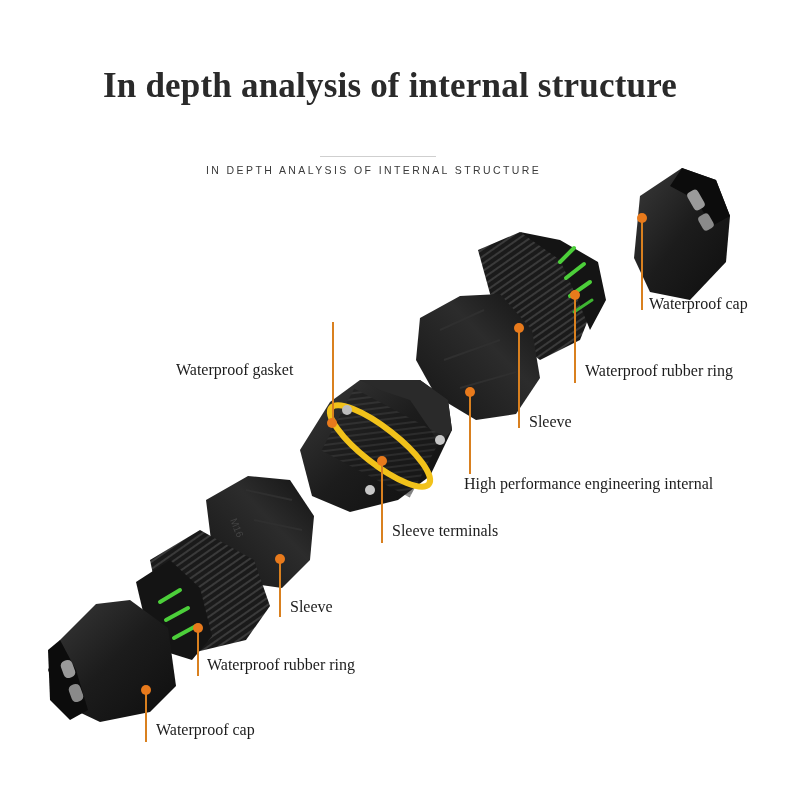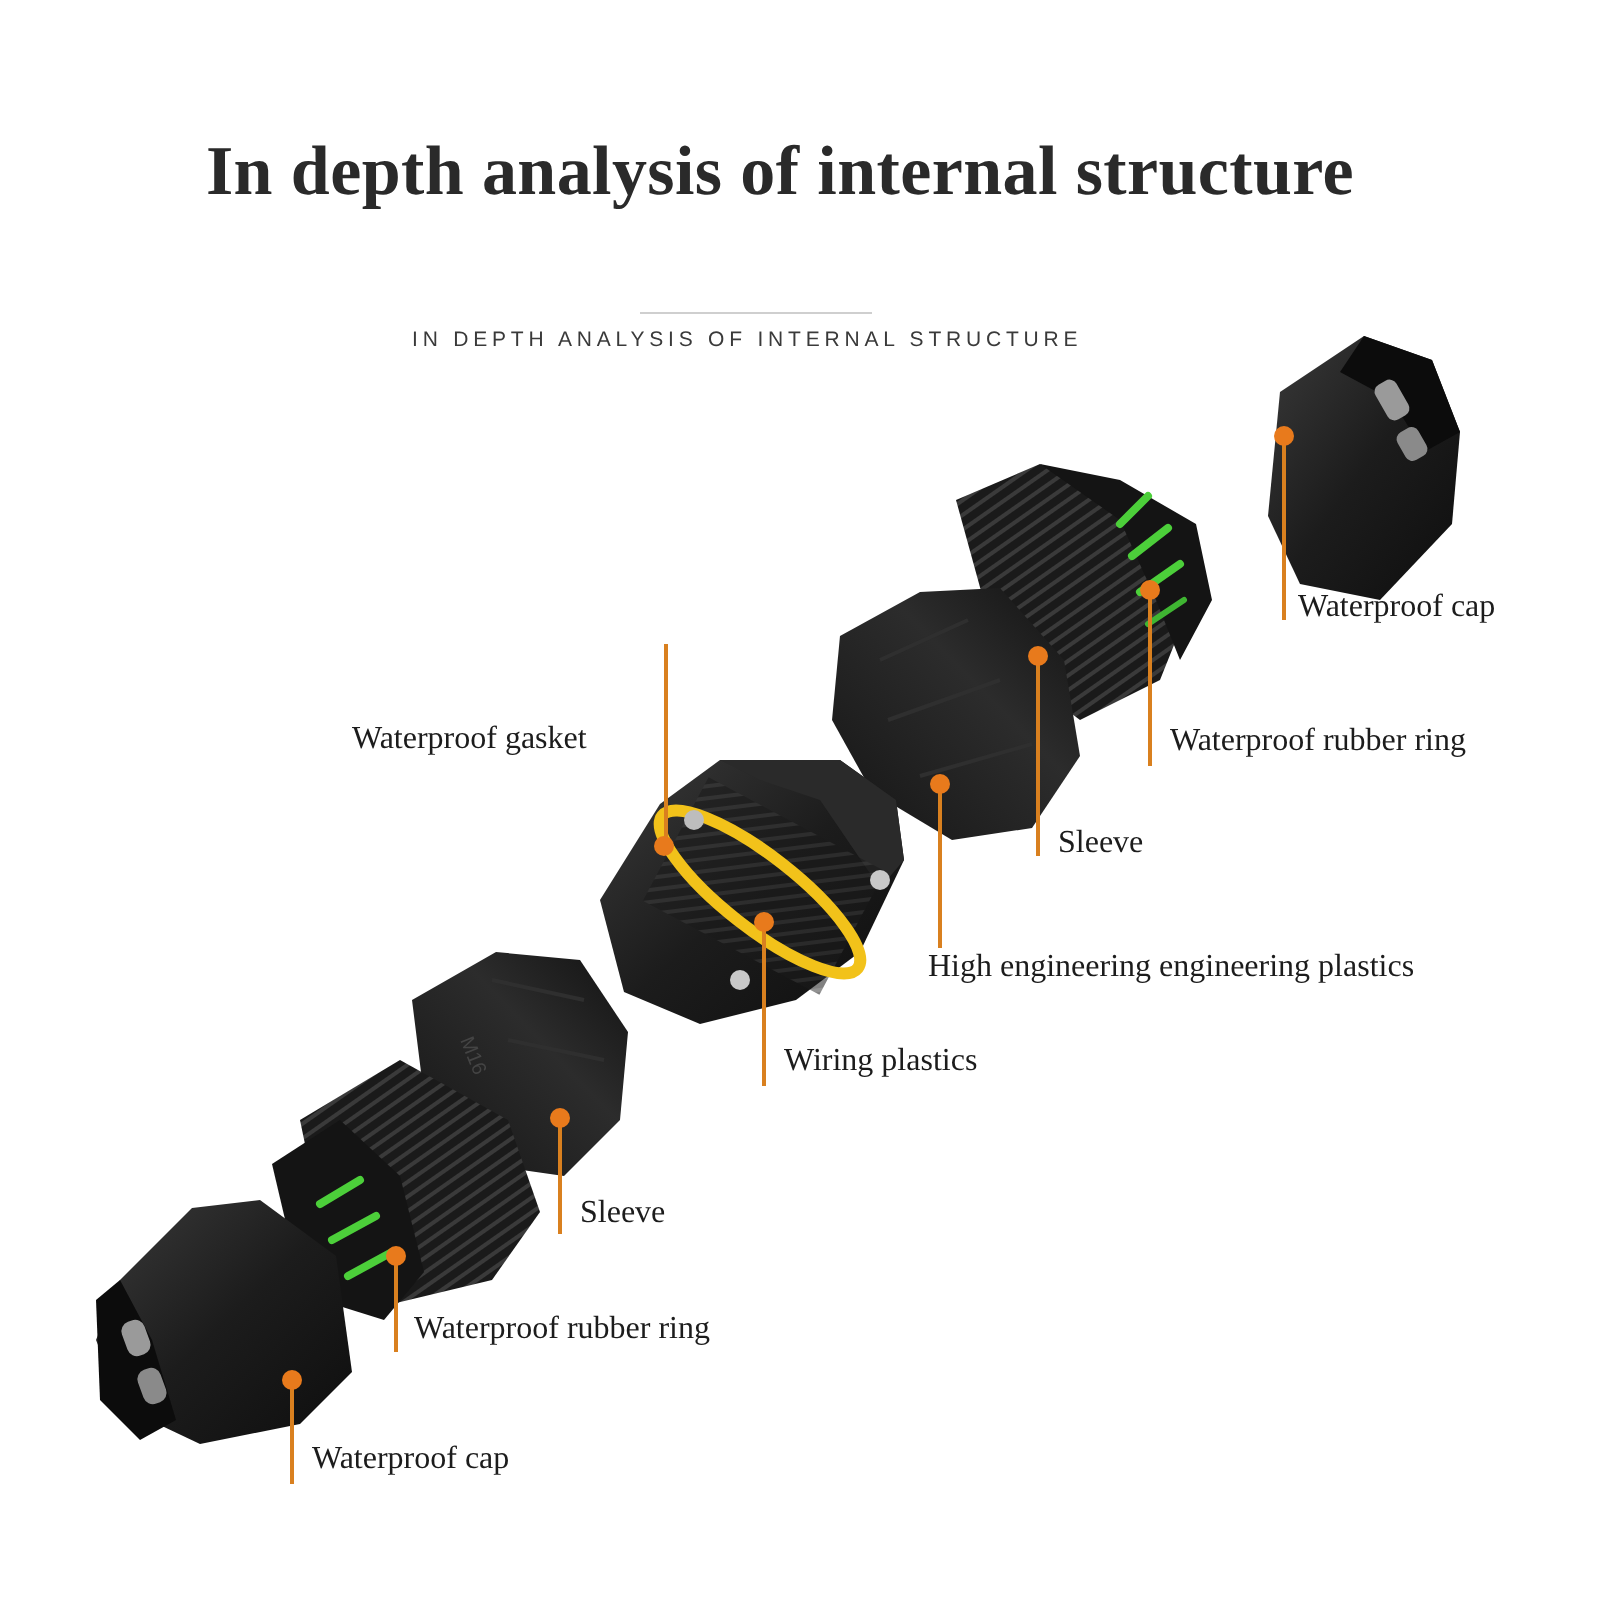--- a/index.html
+++ b/index.html
@@ -118,18 +118,18 @@
   </g>
   <g>
     <line x1="146" y1="690" x2="146" y2="742" stroke="#d9801f" stroke-width="2"></line>
     <circle cx="146" cy="690" r="5" fill="#e87a1c"></circle>
   </g>
 </svg>
 
 <div class="label" style="left:649px; top:295px;">Waterproof cap</div>
 <div class="label" style="left:585px; top:362px;">Waterproof rubber ring</div>
 <div class="label" style="left:529px; top:413px;">Sleeve</div>
-<div class="label" style="left:464px; top:475px;">High engineering engineering plastics</div>
+<div class="label" style="left:464px; top:475px;">High performance engineering internal</div>
 <div class="label" style="left:176px; top:321px;margin-top:40px;">Waterproof gasket</div>
-<div class="label" style="left:392px; top:522px;">Wiring plastics</div>
+<div class="label" style="left:392px; top:522px;">Sleeve terminals</div>
 <div class="label" style="left:290px; top:598px;">Sleeve</div>
 <div class="label" style="left:207px; top:656px;">Waterproof rubber ring</div>
 <div class="label" style="left:156px; top:721px;">Waterproof cap</div>
 
 </body></html>

